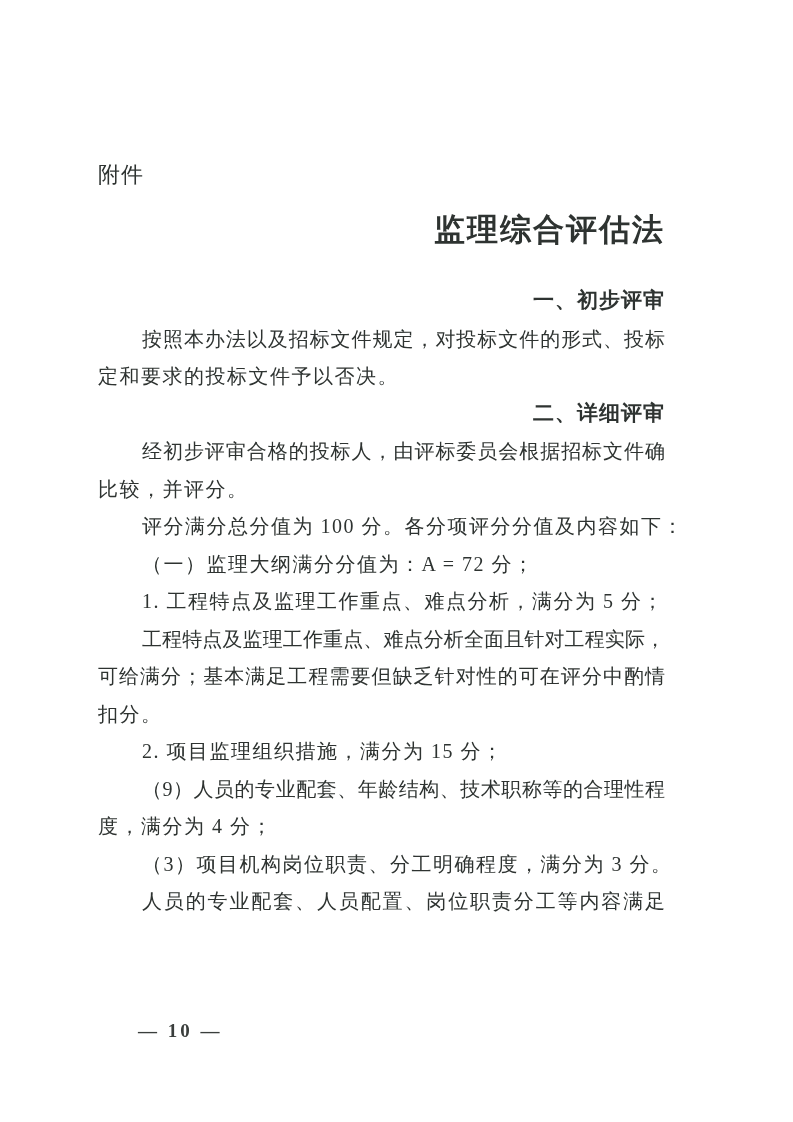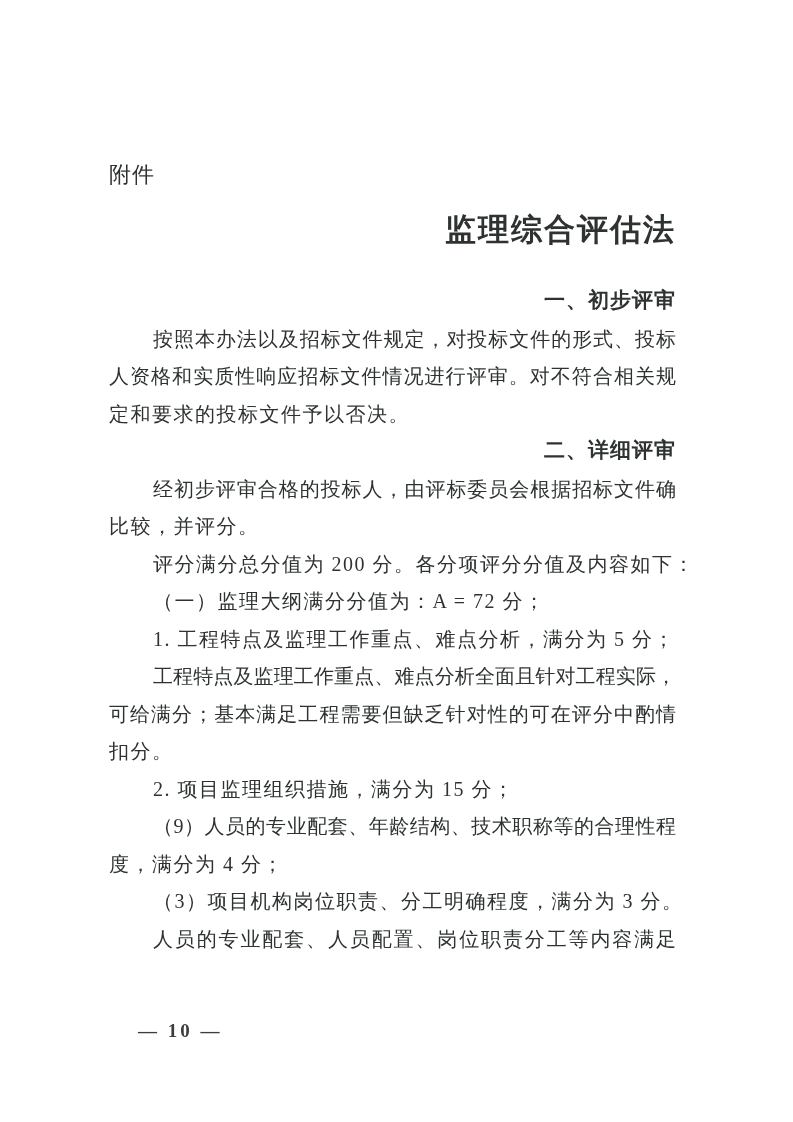--- a/index.html
+++ b/index.html
@@ -11,21 +11,21 @@
     position: relative;
     width: 793px;
     height: 1122px;
     background: #ffffff;
     overflow: hidden;
     font-family: "Liberation Serif", "DejaVu Serif", serif;
     color: #2e3331;
   }
   .content {
     position: absolute;
-    left: 109px;
+    left: 98px;
     top: 162px;
     width: 567px;
   }
   .attachment {
     font-family: "Liberation Sans", "DejaVu Sans", sans-serif;
     font-size: 22px;
     line-height: 26px;
     font-weight: 500;
     letter-spacing: 1px;
   }
@@ -78,26 +78,25 @@
 </head>
 <body>
 
 <div class="page">
   <div class="content">
     <div class="attachment">附件</div>
     <div class="doc-title">监理综合评估法</div>
     <div class="blocks">
         <div class="line heading">一、初步评审</div>
         <div class="line full indent">按照本办法以及招标文件规定，对投标文件的形式、投标</div>
-        <div class="line full">人资格和实质性响应招标文件情况进行评审。对不符合相关规</div>
         <div class="line">定和要求的投标文件予以否决。</div>
         <div class="line heading">二、详细评审</div>
         <div class="line full indent">经初步评审合格的投标人，由评标委员会根据招标文件确</div>
         <div class="line">比较，并评分。</div>
-        <div class="line indent">评分满分总分值为 200 分。各分项评分分值及内容如下：</div>
+        <div class="line indent">评分满分总分值为 100 分。各分项评分分值及内容如下：</div>
         <div class="line indent">（一）监理大纲满分分值为：A = 72 分；</div>
         <div class="line indent">1. 工程特点及监理工作重点、难点分析，满分为 5 分；</div>
         <div class="line full indent">工程特点及监理工作重点、难点分析全面且针对工程实际，</div>
         <div class="line full">可给满分；基本满足工程需要但缺乏针对性的可在评分中酌情</div>
         <div class="line">扣分。</div>
         <div class="line indent">2. 项目监理组织措施，满分为 15 分；</div>
         <div class="line full indent">（9）人员的专业配套、年龄结构、技术职称等的合理性程</div>
         <div class="line">度，满分为 4 分；</div>
         <div class="line indent">（3）项目机构岗位职责、分工明确程度，满分为 3 分。</div>
         <div class="line full indent">人员的专业配套、人员配置、岗位职责分工等内容满足</div>

